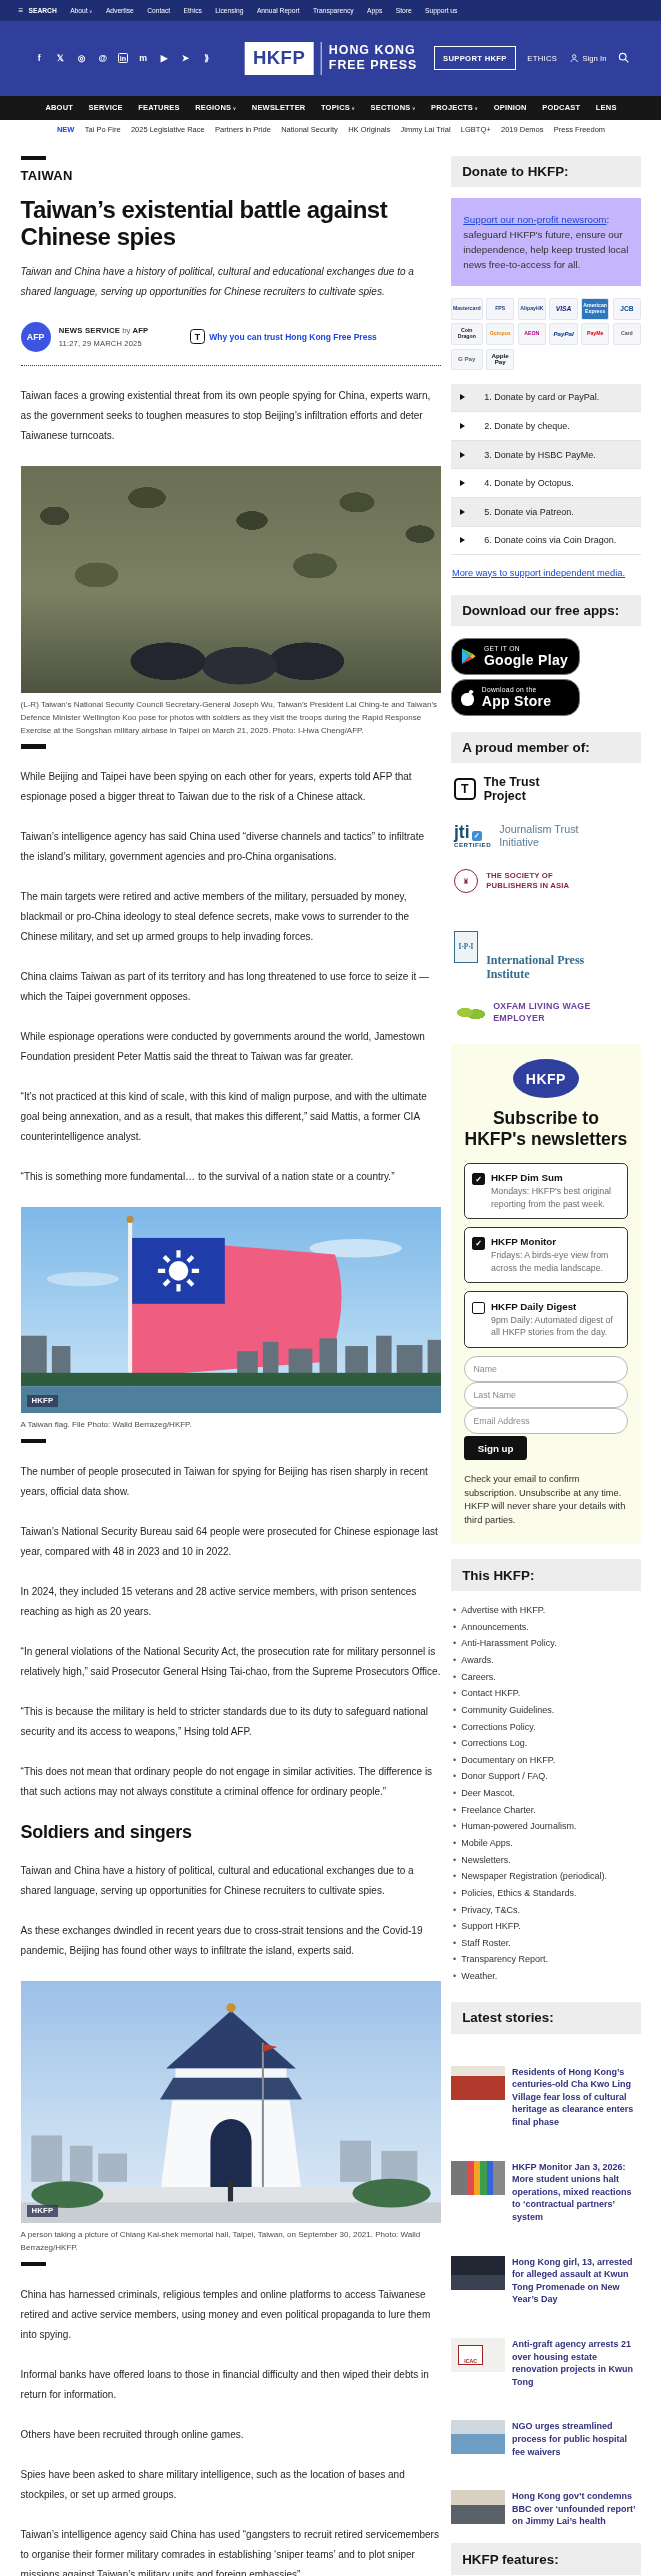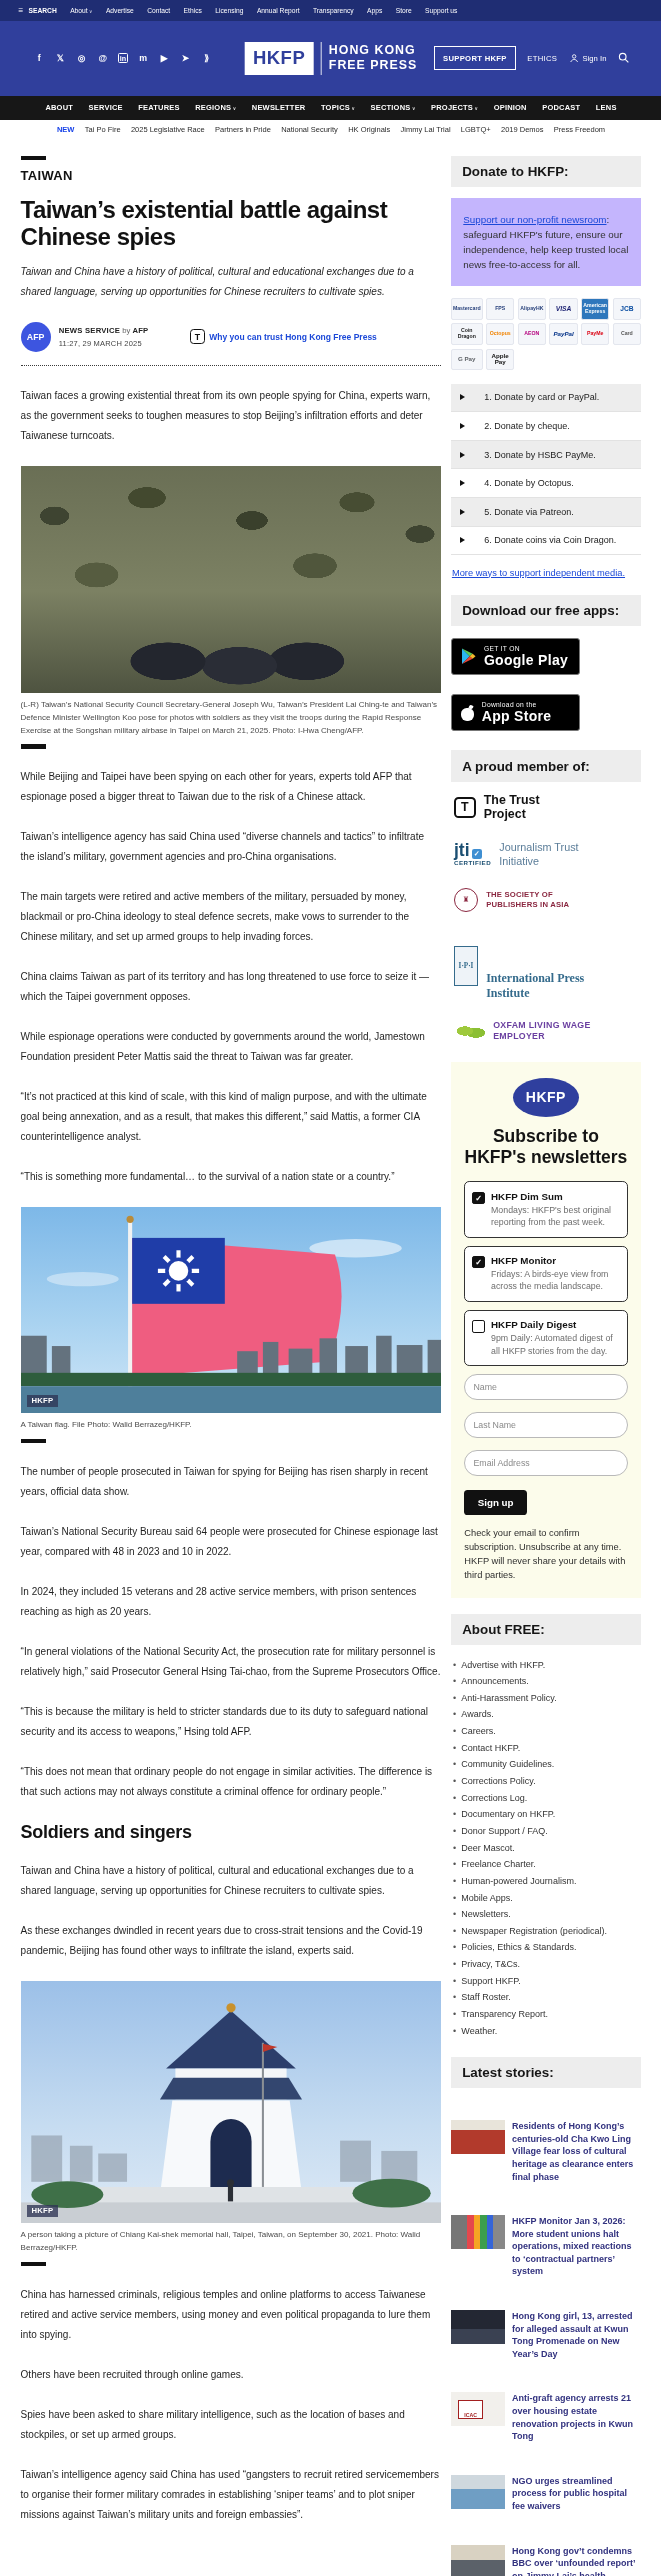--- a/index.html
+++ b/index.html
@@ -121,51 +121,51 @@
   }
   .donate-list { margin-bottom:12.4px; }
   .donate-row {
     display:flex; align-items:center; gap:19px; padding:8.8px 9.3px; font-size:9px; color:#222;
     border-bottom:0.5px solid #e2e2e2; cursor:pointer;
   }
   .donate-row:nth-child(odd) { background:#ededed; }
   .tri { width:0; height:0; border-left:5.7px solid #111; border-top:3.6px solid transparent; border-bottom:3.6px solid transparent; }
   .more-link { display:block; color:#1c49d8; text-decoration:underline; font-size:9.3px; margin:3.1px 1px 17.5px; cursor:pointer; }
   .store-badge {
-    background:#000; color:#fff; border-radius:3px; border:0.5px solid #777;
-    width:129px; padding:6.2px 9.3px; display:flex; align-items:center; gap:7.2px; margin:0 0 19px; cursor:pointer;
+    background:#000; color:#fff; border-radius:15px; border:0.5px solid #777;
+    width:129px; padding:6.2px 9.3px; display:flex; align-items:center; gap:7.2px; margin:0 0 4px; cursor:pointer;
   }
   .store-badge .small { font-size:6.7px; letter-spacing:0.3px; }
   .store-badge .big { font-size:14px; font-weight:700; letter-spacing:0.3px; }
   .apple-glyph { width:13.4px; height:15.5px; position:relative; }
   .apple-glyph::before { content:""; position:absolute; left:0; top:3.1px; width:12.4px; height:12.4px; background:#fff; border-radius:46% 46% 48% 48%; }
   .apple-glyph::after { content:""; position:absolute; left:7.7px; top:0px; width:3.6px; height:4.1px; background:#fff; border-radius:60% 20% 60% 20%; transform:rotate(30deg); }
   .member { display:flex; align-items:center; gap:8.2px; margin:0 0 19.6px 3.1px; }
   .m-trust-icon { width:21.6px; height:21.6px; border:2.1px solid #111; border-radius:4.6px; display:flex; align-items:center; justify-content:center; font-weight:800; font-size:12.4px; color:#111; }
   .m-trust-label { font-weight:800; font-size:12.4px; color:#111; line-height:1.15; width:77px; }
   .m-jti-logo { font-weight:800; font-size:17.5px; color:#1b4f72; line-height:.9; }
   .m-jti-check { display:inline-block; width:10.3px; height:10.3px; background:#3f8fd2; border-radius:2.1px; color:#fff; font-size:7.2px; text-align:center; line-height:10.3px; font-weight:800; margin-left:2.1px;}
   .m-jti-cert { font-size:6.2px; font-weight:800; color:#1b4f72; letter-spacing:0.5px; }
   .m-jti-label { color:#5b7d99; font-size:10.8px; width:103px; line-height:1.25; }
   .m-seal { width:24px; height:24px; border:1.5px double #8a2740; border-radius:50%; flex:none; display:flex; align-items:center; justify-content:center; color:#8a2740; font-size:7.7px; }
   .m-sopa-label { color:#8a2740; font-weight:800; font-size:7.7px; width:98px; line-height:1.3; letter-spacing:0.2px; }
-  .m-ipi-logo { width:24px; height:40px; background:#eef3f8; border:1px solid #356b8c; color:#356b8c; font-family:"Liberation Serif",serif; font-weight:700; font-size:7.2px; display:flex; align-items:center; justify-content:center; flex:none; }
+  .m-ipi-logo { width:24px; height:32px; background:#eef3f8; border:1px solid #356b8c; color:#356b8c; font-family:"Liberation Serif",serif; font-weight:700; font-size:7.2px; display:flex; align-items:center; justify-content:center; flex:none; }
   .m-ipi-label { color:#356b8c; font-family:"Liberation Serif",serif; font-weight:700; font-size:12px; width:108px; line-height:1.2;margin-top:40px; }
   .m-oxfam-logo { width:31px; height:17.5px; background:radial-gradient(13.4px 7.7px at 35% 50%, #9ec93c 0 60%, transparent 61%), radial-gradient(15.5px 8.2px at 70% 60%, #8bbf34 0 60%, transparent 61%); flex:none; }
   .m-oxfam-label { color:#6a3fa0; font-weight:800; font-size:8.8px; width:103px; line-height:1.3; letter-spacing:0.3px; }
 
   .newsbox { background:#fcfceb; padding:15.5px 13.4px; margin-bottom:15.5px; text-align:center; }
   .newsbox-logo { width:66px; height:39px; background:#2f3f9e; border-radius:50%; color:#fff; font-weight:800; font-size:14px; letter-spacing:0.5px; display:flex; align-items:center; justify-content:center; margin:0 auto 9.3px; }
   .newsbox h3 { font-size:17.5px; font-weight:800; color:#141414; line-height:1.2; margin-bottom:13.4px; }
   .nl-card { background:#fff; border:0.5px solid #333; border-radius:5.2px; padding:8.2px 8.2px 8.2px 7.2px; display:flex; gap:6.2px; text-align:left; margin-bottom:8.2px; cursor:pointer; }
   .nl-check { width:12.4px; height:12.4px; border:1px solid #111; border-radius:2.1px; flex:none; margin-top:1px; background:#fff; }
   .nl-check.on { background:#111; color:#fff; font-size:8.2px; font-weight:800; text-align:center; line-height:11.3px; }
   .nl-name { font-weight:800; font-size:9.8px; color:#141414; margin-bottom:2.1px; }
   .nl-desc { color:#6d6d6d; font-size:8.8px; line-height:1.4; }
-  .nl-input { width:100%; height:26px; border:0.5px solid #b9b9b9; border-radius:13px; background:#fff; font-size:8.8px; color:#333; padding:0 8.2px; margin-bottom:12px; font-family:"Liberation Sans",sans-serif; }
+  .nl-input { width:100%; height:26px; border:0.5px solid #b9b9b9; border-radius:13px; background:#fff; font-size:8.8px; color:#333; padding:0 8.2px; margin-bottom:0; font-family:"Liberation Sans",sans-serif; }
   .nl-input::placeholder { color:#8a8a8a; }
   .signup-btn { display:block; background:#111; color:#fff; font-weight:800; font-size:9.8px; border:none; border-radius:3.6px; padding:6.7px 13.4px; cursor:pointer; margin:2.1px 0 12.4px; }
   .nl-note { text-align:left; font-size:9.3px; line-height:1.5; color:#2e2e2e; }
 
   .about-list { list-style:none; margin:0 2.1px 17.5px; }
   .about-list li { display:flex; gap:5.2px; font-size:9px; color:#333; line-height:1.85; cursor:pointer; }
   .about-list .dot { color:#555; }
 
   .story { display:flex; gap:7.2px; margin-bottom:13.4px; cursor:pointer;margin-top:32px; }
   .thumb { width:54px; height:34px; flex:none; }
@@ -387,20 +387,21 @@
           <rect x="402" y="398" width="10" height="30" fill="#2b2f36"></rect>
           <circle cx="407" cy="392" r="7" fill="#2b2f36"></circle>
         </svg>
         <span class="hkfp-tag">HKFP</span>
       </div>
       <figcaption>A person taking a picture of Chiang Kai-shek memorial hall, Taipei, Taiwan, on September 30, 2021. Photo: Walid Berrazeg/HKFP.</figcaption>
     </figure>
     <div class="sec-bar"></div>
 
     <p>China has harnessed criminals, religious temples and online platforms to access Taiwanese retired and active service members, using money and even political propaganda to lure them into spying.</p>
+    <p>Informal banks have offered loans to those in financial difficulty and then wiped their debts in return for information.</p>
     <p>Others have been recruited through online games.</p>
     <p>Spies have been asked to share military intelligence, such as the location of bases and stockpiles, or set up armed groups.</p>
     <p>Taiwan’s intelligence agency said China has used “gangsters to recruit retired servicemembers to organise their former military comrades in establishing ‘sniper teams’ and to plot sniper missions against Taiwan’s military units and foreign embassies”.</p>
 
   </main>
 
   <aside class="sidebar">
 
     <div class="side-head">Donate to HKFP:</div>
     <div class="pitch-box">
@@ -525,21 +526,21 @@
         </span>
       </div>
 
       <input class="nl-input" placeholder="Name" style="">
       <input class="nl-input" placeholder="Last Name" style="">
       <input class="nl-input" placeholder="Email Address" style="">
       <button class="signup-btn">Sign up</button>
       <p class="nl-note">Check your email to confirm subscription. Unsubscribe at any time. HKFP will never share your details with third parties.</p>
     </div>
 
-    <div class="side-head">About FREE:</div>
+    <div class="side-head">This HKFP:</div>
     <ul class="about-list">
       <li>
           <span class="dot">•</span>
           <span>Advertise with HKFP.</span>
         </li>
       <li>
           <span class="dot">•</span>
           <span>Announcements.</span>
         </li>
       <li>

